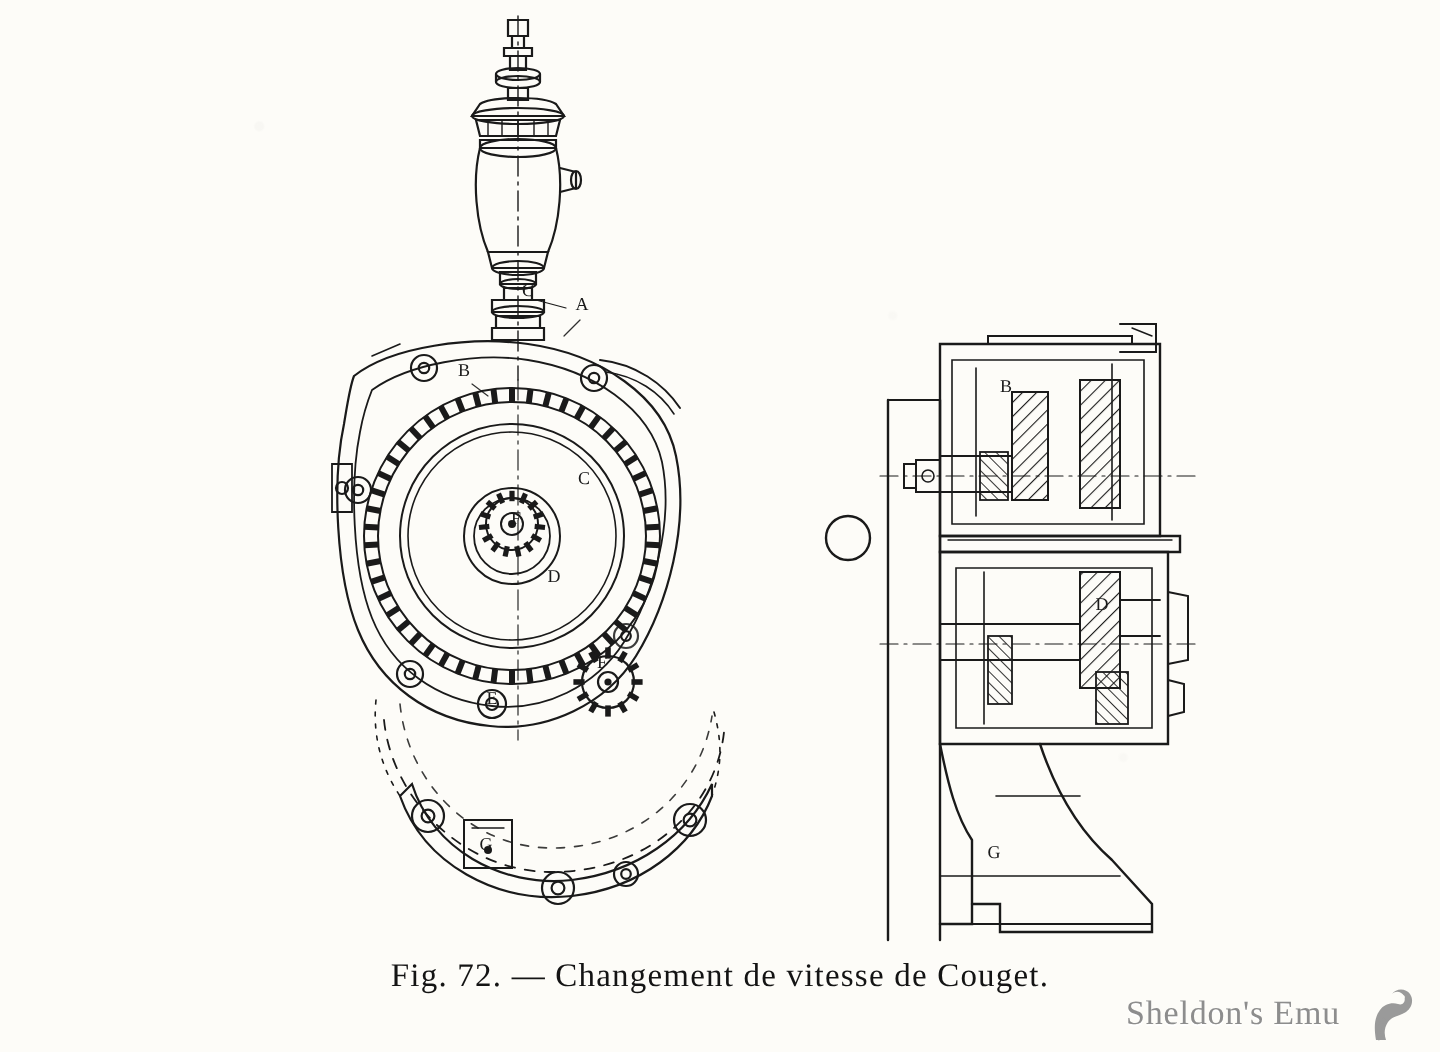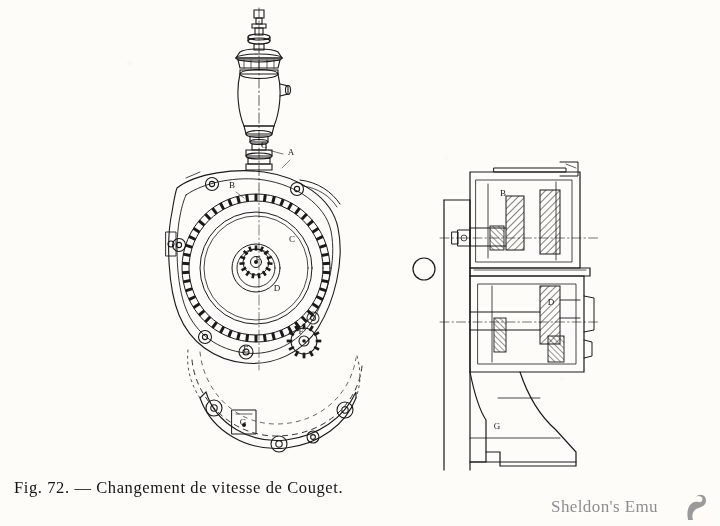--- a/index.html
+++ b/index.html
@@ -15,34 +15,34 @@
     position:absolute;inset:0;
     background:
       radial-gradient(circle at 18% 12%, rgba(0,0,0,0.018) 0 2px, transparent 3px),
       radial-gradient(circle at 62% 30%, rgba(0,0,0,0.015) 0 1.5px, transparent 3px),
       radial-gradient(circle at 78% 72%, rgba(0,0,0,0.015) 0 1.5px, transparent 3px),
       #fdfcf8;
   }
   #figure-svg{position:absolute;left:0;top:0;}
   .caption{
     position:absolute;
-    left:14px;right:0;
+    left:0;right:0;
     top:478px;
-    text-align:left;
+    text-align:center;
     font-size:16.5px;
     letter-spacing:0.6px;
     color:#141414;
   }
   .caption span{white-space:pre;}
   .watermark{
     position:absolute;
     right:8px;bottom:4px;
     display:flex;
     align-items:center;
-    gap:20px;
+    gap:8px;
   }
   .watermark .wm-text{
     font-family:"Liberation Serif", serif;
     font-size:17px;
     color:#8d8d8d;
     letter-spacing:0.4px;
     text-shadow:0 1px 0 #fff;
   }
   .wm-bird{display:block;}
   .lbl{

